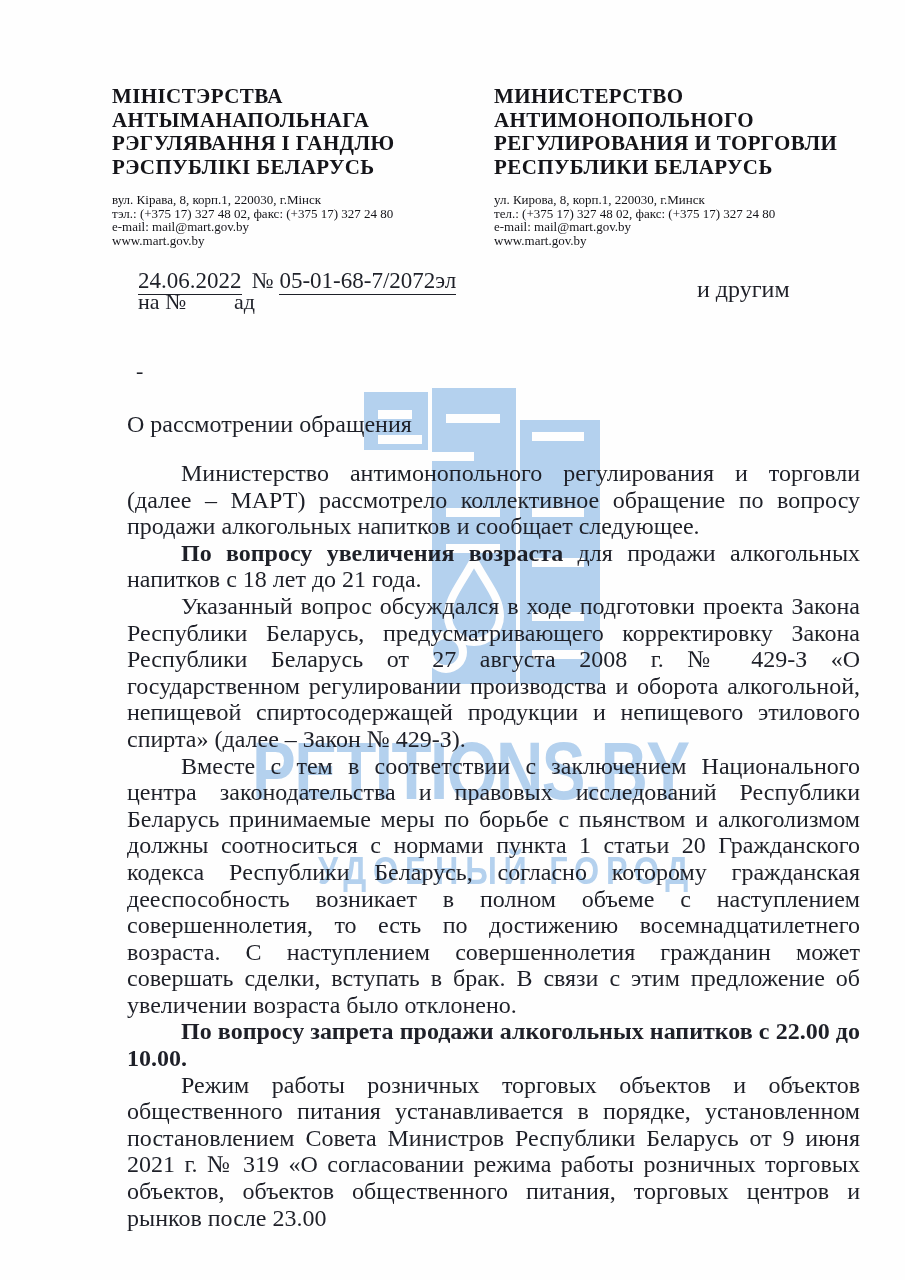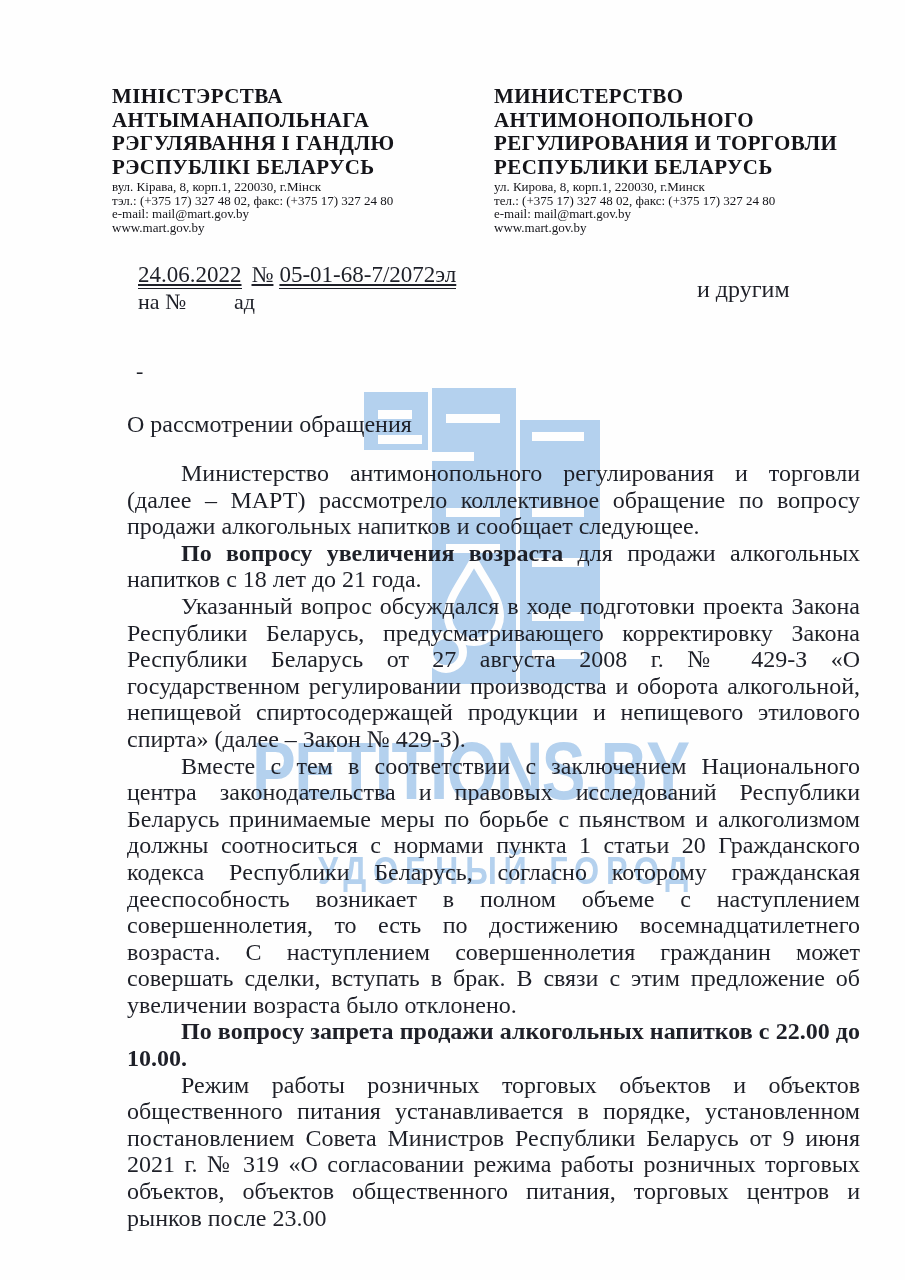--- a/index.html
+++ b/index.html
@@ -22,23 +22,23 @@
     font-family:"Liberation Sans","DejaVu Sans",sans-serif;font-weight:bold;
     font-size:38px;letter-spacing:8px;color:var(--wm,#b4d1ee);
     transform:scaleX(0.85);transform-origin:left top;
   }
   
   .content{position:absolute;inset:0;z-index:1;}
   .hdr{position:absolute;top:85px;width:392px;text-align:left;color:#141419;}
   .hdr-left{left:112px;}
   .hdr-right{left:494px;}
   .hdr-title div{font-weight:bold;font-size:21px;line-height:23.5px;letter-spacing:0.4px;}
-  .hdr-contacts{margin-top:1px;}
+  .hdr-contacts{margin-top:14px;}
   .hdr-contacts div{font-size:13px;line-height:13.5px;}
-  .ref{position:absolute;left:138px;top:262px;font-size:23px;white-space:nowrap;text-decoration:underline;}
+  .ref{position:absolute;left:138px;top:268px;font-size:23px;white-space:nowrap;}
   .ref .u{border-bottom:1.6px solid #1e2028;padding-bottom:1px;}
   .ref .nsign{margin:0 6px 0 10px;}
   .ref2{position:absolute;left:138px;top:289px;font-size:22px;text-align:right;}
   .ref2 .gap{display:inline-block;width:48px;}
   .and-others{position:absolute;left:697px;top:276px;font-size:24px;}
   .delivery{position:absolute;left:505px;top:317px;font-size:24px;line-height:27.5px;}
   .stray{position:absolute;left:136px;top:358px;font-size:22px;}
   .subject{position:absolute;left:127px;top:411px;font-size:24px;}
   .body{
     position:absolute;left:127px;top:460px;width:733px;

